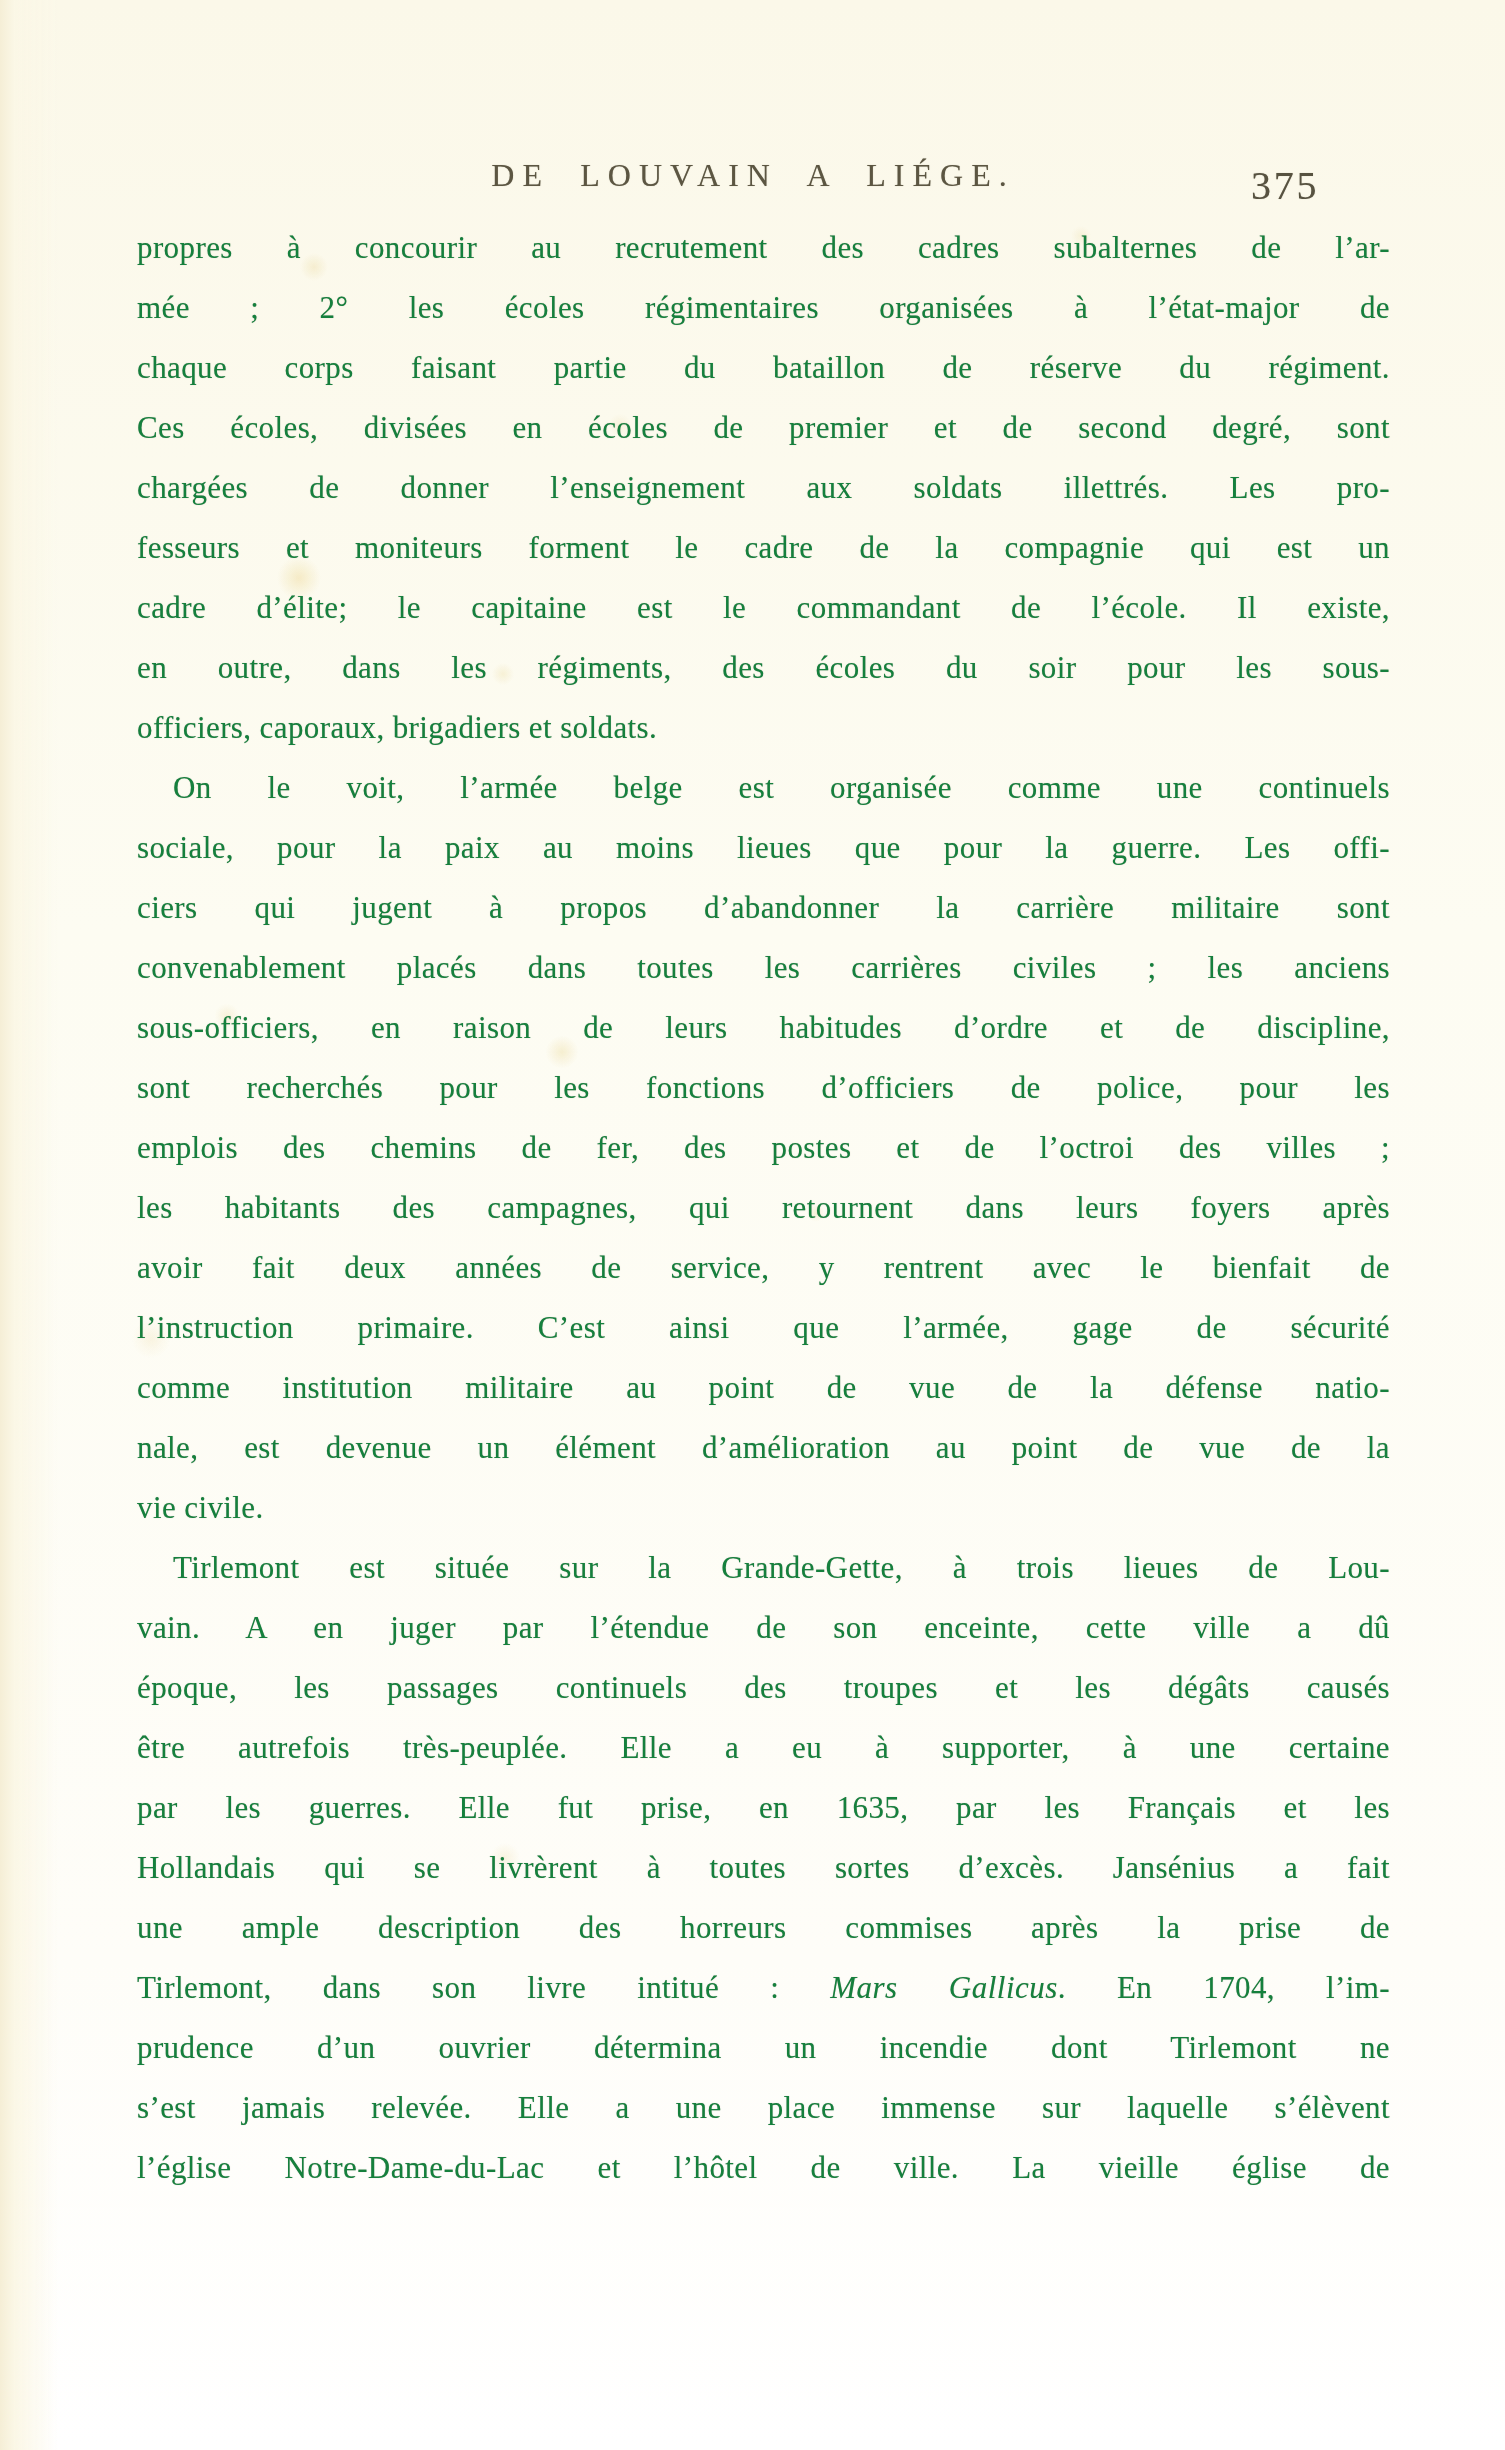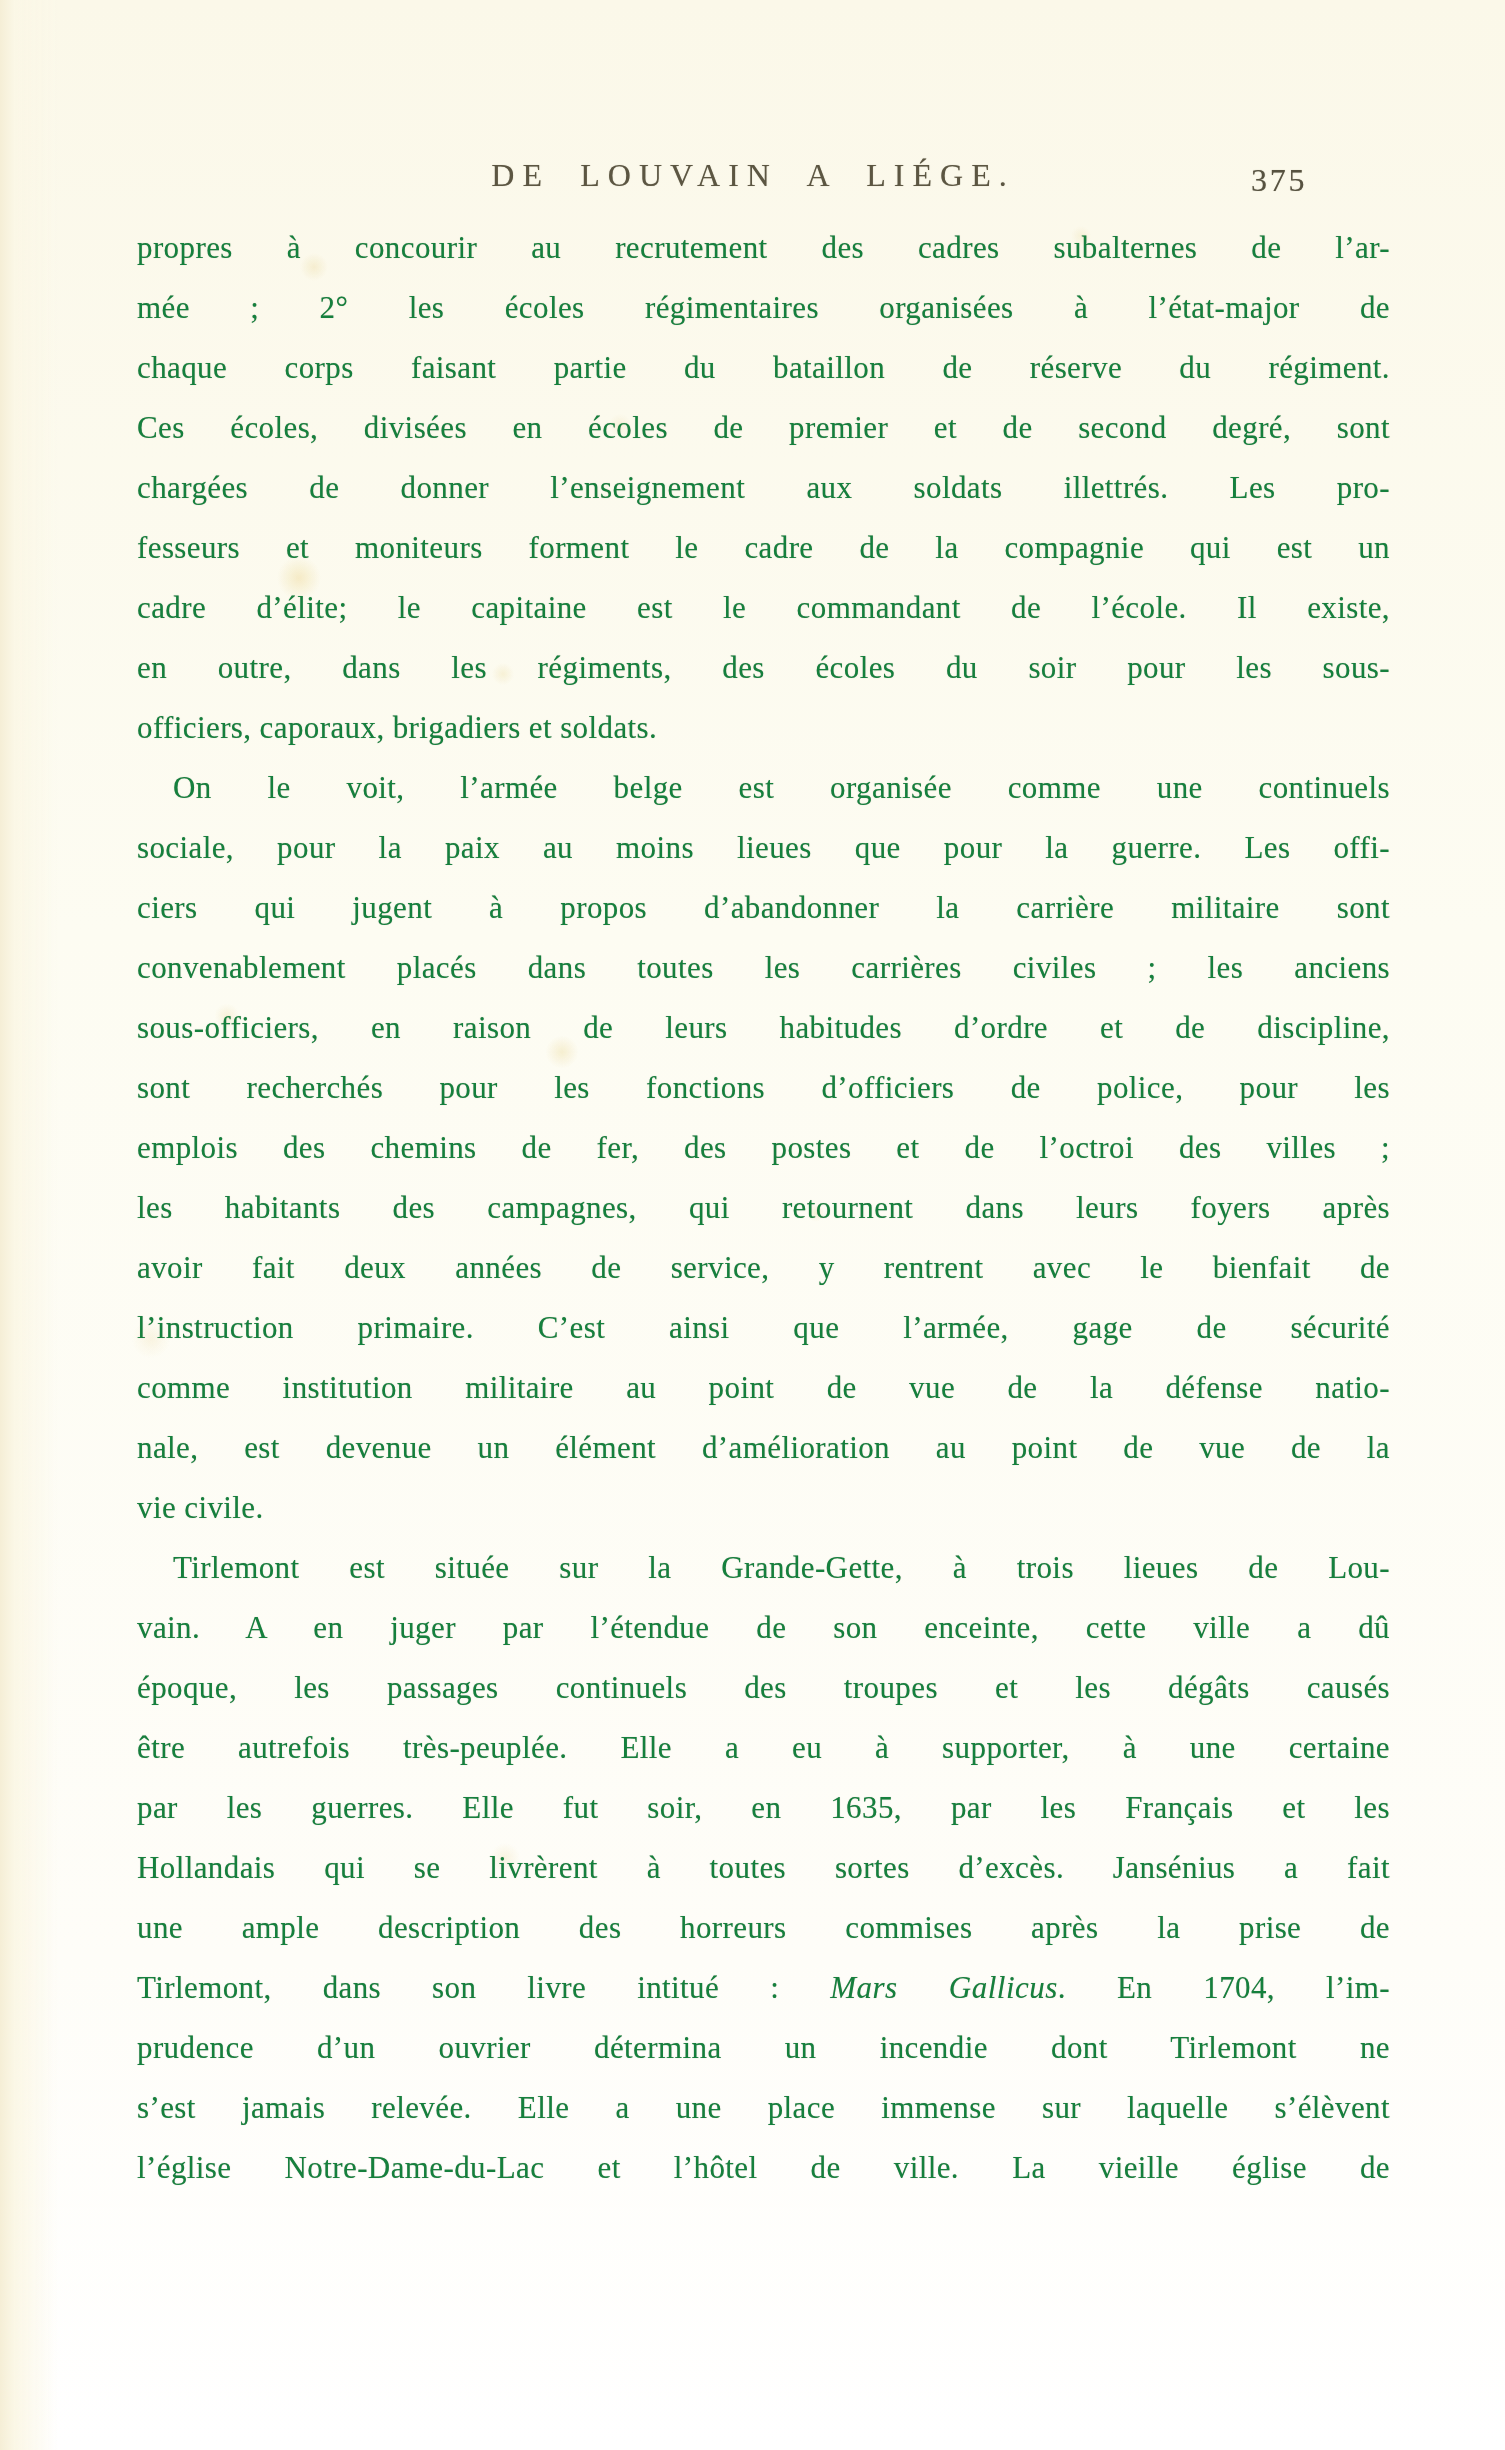--- a/index.html
+++ b/index.html
@@ -43,21 +43,21 @@
     font-size: 32px;
     letter-spacing: 8px;
     word-spacing: 14.4px;
     color: #5c5642;
     text-shadow: 0 0 0.9px rgba(92,86,66,0.45);
   }
   .running-header .folio {
     position: absolute;
     left: 1251px;
     top: 4.5px;
-    font-size: 32px;
+    font-size: 40px;
     letter-spacing: 2.7px;
     color: #575240;
     text-shadow: 0 0 0.9px rgba(87,82,64,0.45);
   }
   .page-text {
     position: absolute;
     left: 137px;
     top: 218px;
     width: 1253px;
     color: #15803d;
@@ -108,21 +108,21 @@
   <div class="line">avoir fait deux années de service, y rentrent avec le bienfait de</div>
   <div class="line">l’instruction primaire. C’est ainsi que l’armée, gage de sécurité</div>
   <div class="line">comme institution militaire au point de vue de la défense natio-</div>
   <div class="line">nale, est devenue un élément d’amélioration au point de vue de la</div>
   <div class="line end">vie civile.</div>
 
   <div class="line indent">Tirlemont est située sur la Grande-Gette, à trois lieues de Lou-</div>
   <div class="line">vain. A en juger par l’étendue de son enceinte, cette ville a dû</div>
   <div class="line">époque, les passages continuels des troupes et les dégâts causés</div>
   <div class="line">être autrefois très-peuplée. Elle a eu à supporter, à une certaine</div>
-  <div class="line">par les guerres. Elle fut soir, en 1635, par les Français et les</div>
+  <div class="line">par les guerres. Elle fut prise, en 1635, par les Français et les</div>
   <div class="line">Hollandais qui se livrèrent à toutes sortes d’excès. Jansénius a fait</div>
   <div class="line">une ample description des horreurs commises après la prise de</div>
   <div class="line"><span>Tirlemont, dans son livre intitué : </span><span class="italic">Mars Gallicus</span><span>. En 1704, l’im-</span></div>
   <div class="line">prudence d’un ouvrier détermina un incendie dont Tirlemont ne</div>
   <div class="line">s’est jamais relevée. Elle a une place immense sur laquelle s’élèvent</div>
   <div class="line">l’église Notre-Dame-du-Lac et l’hôtel de ville. La vieille église de</div>
 </div>
 
 
 </body></html>

